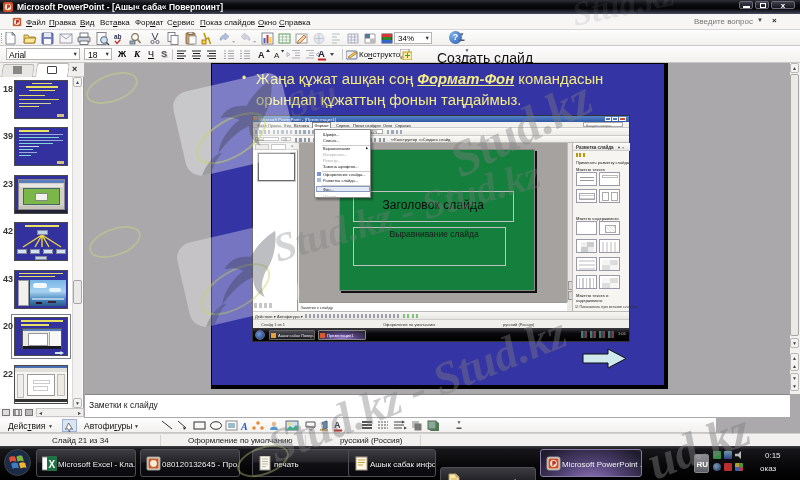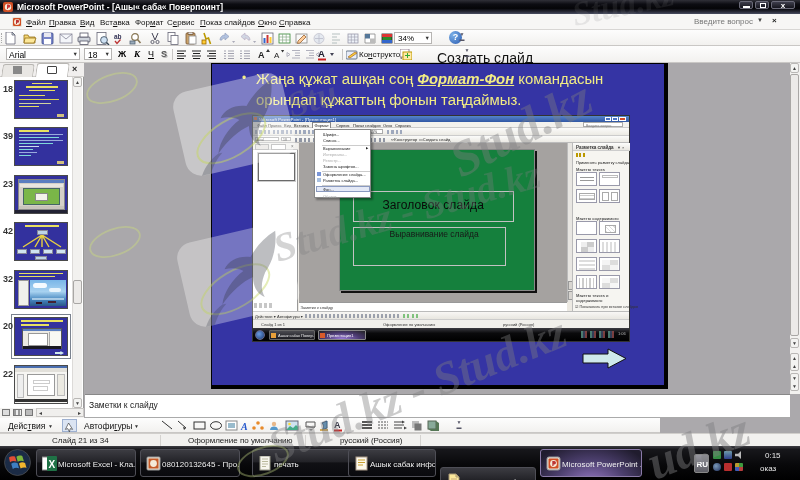--- a/index.html
+++ b/index.html
@@ -243,21 +243,21 @@
             <path d="M25 0L6 12M25 0L18 12M25 0L32 12M25 0L44 12M25 0v12"></path>
           </g>
         </svg>
      <div class="a" style="left:2px;top:26px;width:10px;height:5px;background:#cfe4f0;border:1px solid #889;"></div>
      <div class="a" style="left:15px;top:26px;width:10px;height:5px;background:#cfe4f0;border:1px solid #889;"></div>
      <div class="a" style="left:28px;top:26px;width:10px;height:5px;background:#cfe4f0;border:1px solid #889;"></div>
      <div class="a" style="left:41px;top:26px;width:10px;height:5px;background:#cfe4f0;border:1px solid #889;"></div>
      <div class="a" style="left:20px;top:33px;width:12px;height:4px;background:#bcd4e8;border:1px solid #889;"></div>
    </div>
 
-   <span class="tnum" style="top:211px;">32</span>
+   <span class="tnum" style="top:211px;">43</span>
    <div class="thumb" style="top:207px;">
      <div class="yl" style="left:4px;top:2px;width:44px;height:1px;"></div>
      <div class="yl" style="left:4px;top:5px;width:36px;height:1px;"></div>
      <div class="a" style="left:3px;top:9px;width:11px;height:26px;background:#f0f0ec;border:1px solid #999;"></div>
      <div class="a" style="left:15px;top:9px;width:36px;height:26px;background:linear-gradient(#79b6e8 0%,#a8d2f0 45%,#4888c0 75%,#2a5888 100%);">
        <div class="a" style="left:3px;top:3px;width:14px;height:5px;background:#f4faff;border-radius:3px;"></div>
        <div class="a" style="left:19px;top:8px;width:12px;height:4px;background:#e8f4fc;border-radius:3px;"></div>
        <div class="a" style="left:2px;top:18px;width:32px;height:2px;background:#cde4f4;opacity:.7;"></div>
        <div class="a" style="left:6px;top:22px;width:6px;height:2px;background:#312;"></div>
        <div class="a" style="left:18px;top:21px;width:8px;height:2px;background:#423;"></div>
@@ -501,21 +501,21 @@
   <svg class="a" style="left:370px;top:284px;" width="46" height="22" viewBox="0 0 46 22">
         <polygon points="1,6 26,6 26,1 44,10.5 26,20 26,15 1,15" fill="#cfe9ec" stroke="#111" stroke-width="1"></polygon>
       </svg>
  </div>
 </div>
 
 <div class="a" style="left:85px;top:394px;width:705px;height:24px;background:#fff;border-top:1px solid #888;border-bottom:1px solid #aaa;">
   <span class="a" style="left:4px;top:5px;font-size:8.5px;color:#222;">Заметки к слайду</span>
 </div>
 
-<div class="a tb" style="left:0;top:418px;width:660px;height:15px;" id="tb3">
+<div class="a tb" style="left:0;top:418px;width:716px;height:15px;" id="tb3">
   <span class="a" style="left:8px;top:3px;font-size:8.5px;color:#111;">Дейс<u>т</u>вия</span>
   <span class="a" style="left:48px;top:5px;font-size:5px;color:#333;">▼</span>
   <div class="a" style="left:62px;top:1px;width:15px;height:13px;border:1px solid #9db0d0;background:#dbe4f2;"><svg width="13" height="11" viewBox="0 0 13 11">
         <path d="M4 0l5 8-3-1-1 4-2-4-3 1z" transform="scale(0.8) translate(3,0)" fill="#fff" stroke="#333" stroke-width="0.8"></path>
       </svg></div>
   <span class="a" style="left:84px;top:3px;font-size:8.5px;color:#111;">Автофи<u>г</u>уры</span>
   <span class="a" style="left:134px;top:5px;font-size:5px;color:#333;">▼</span>
   <svg class="a" style="left:160px;top:1px;" width="290" height="13" viewBox="0 0 290 13">
     <path d="M2 2l10 8" stroke="#333" stroke-width="1"></path>
     <path d="M18 2l8 7" stroke="#333" stroke-width="1"></path>

